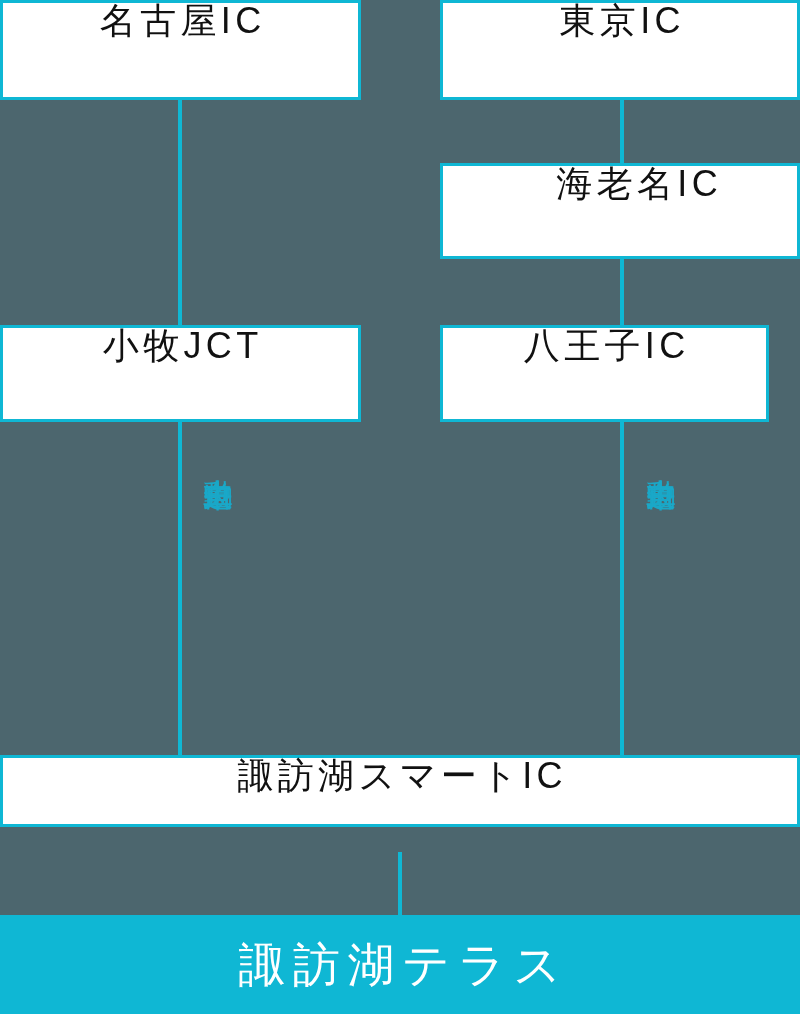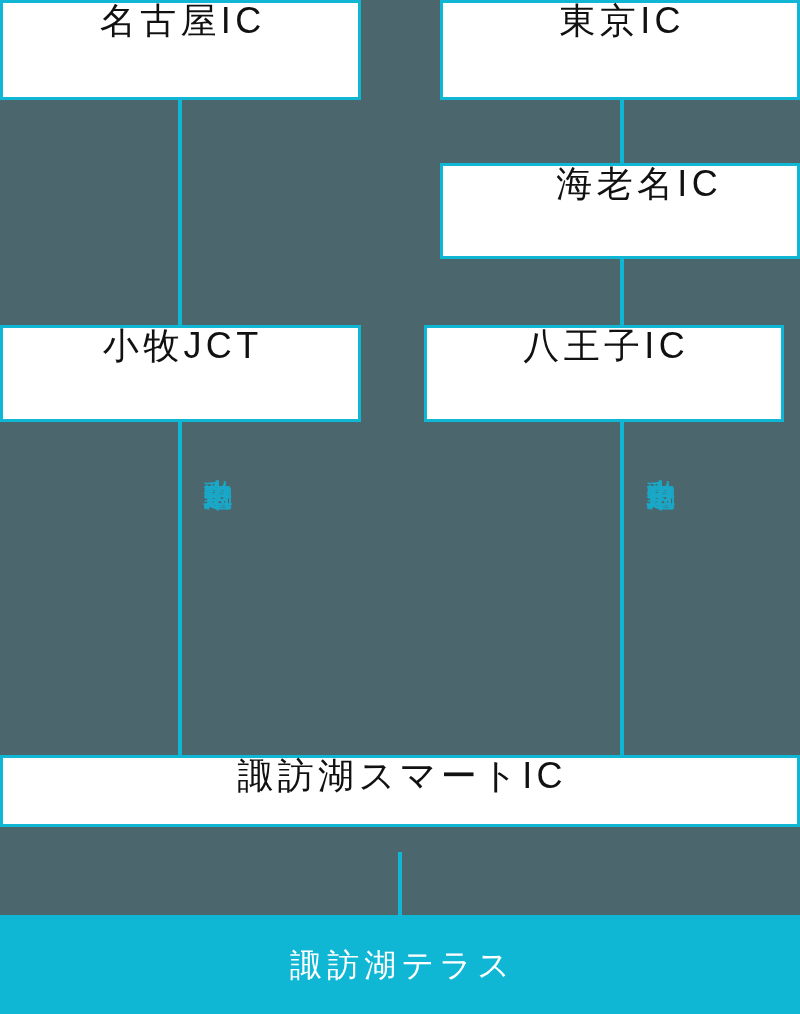--- a/index.html
+++ b/index.html
@@ -45,21 +45,21 @@
     line-height: 1;
     white-space: nowrap;
     font-weight: 400;
   }
 
   
   #node-nagoya   { left: 0px;   top: 0px;   width: 361px; height: 100px; }
   #node-tokyo    { left: 440px; top: 0px;   width: 360px; height: 100px; }
   #node-ebina    { left: 440px; top: 163px; width: 360px; height: 96px; padding-left: 34px;  }
   #node-komaki   { left: 0px;   top: 325px; width: 361px; height: 97px;  }
-  #node-hachioji { left: 424px; top: 325px; width: 360px; height: 97px;  }
+  #node-hachioji { left: 440px; top: 325px; width: 329px; height: 97px;  }
   #node-suwako   { left: 0px;   top: 755px; width: 800px; height: 72px;  }
 
   
   .route-label {
     position: absolute;
     color: #1aa8c8;
     font-size: 30px;
     line-height: 1.17;
     letter-spacing: 0.02em;
     text-align: center;
@@ -78,21 +78,21 @@
     top: 915px;
     width: 800px;
     height: 99px;
     background: #0fb7d4;
     display: flex;
     align-items: center;
     justify-content: center;
   }
   #destination-bar .dest-label {
     color: #ffffff;
-    font-size: 32px;
+    font-size: 47px;
     letter-spacing: 0.16em;
     text-indent: 0.16em;
     line-height: 1;
     white-space: nowrap;
   }
 </style>
 </head>
 <body>
 
 <div id="diagram">

